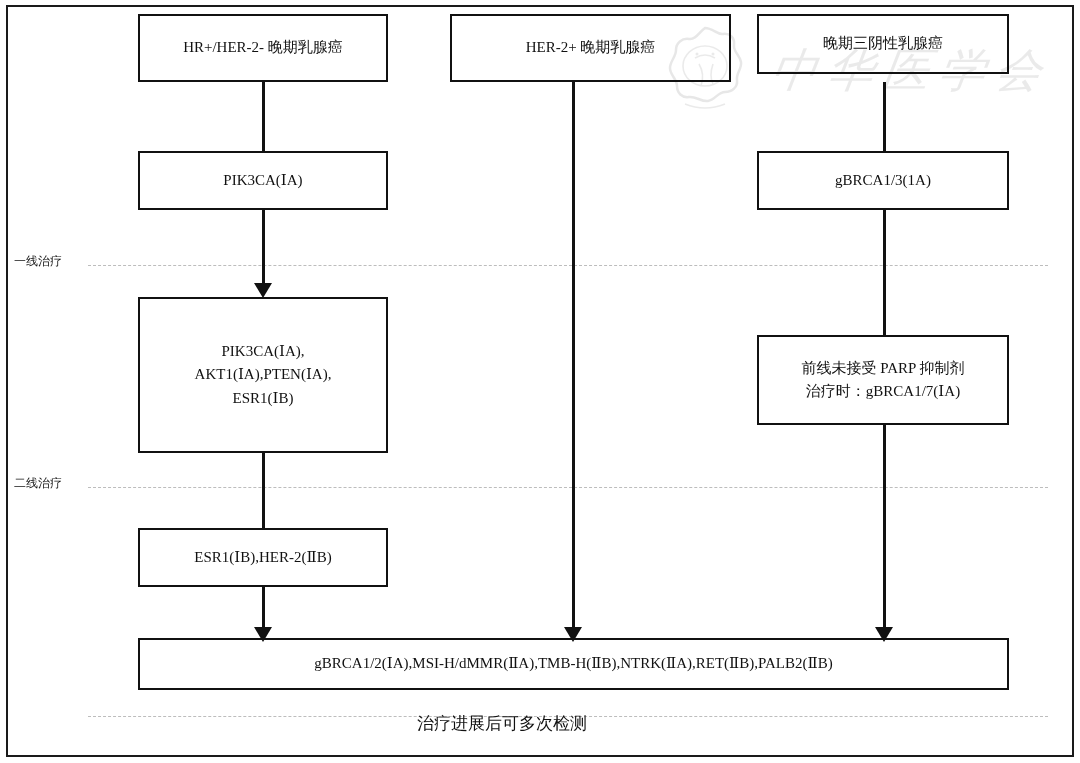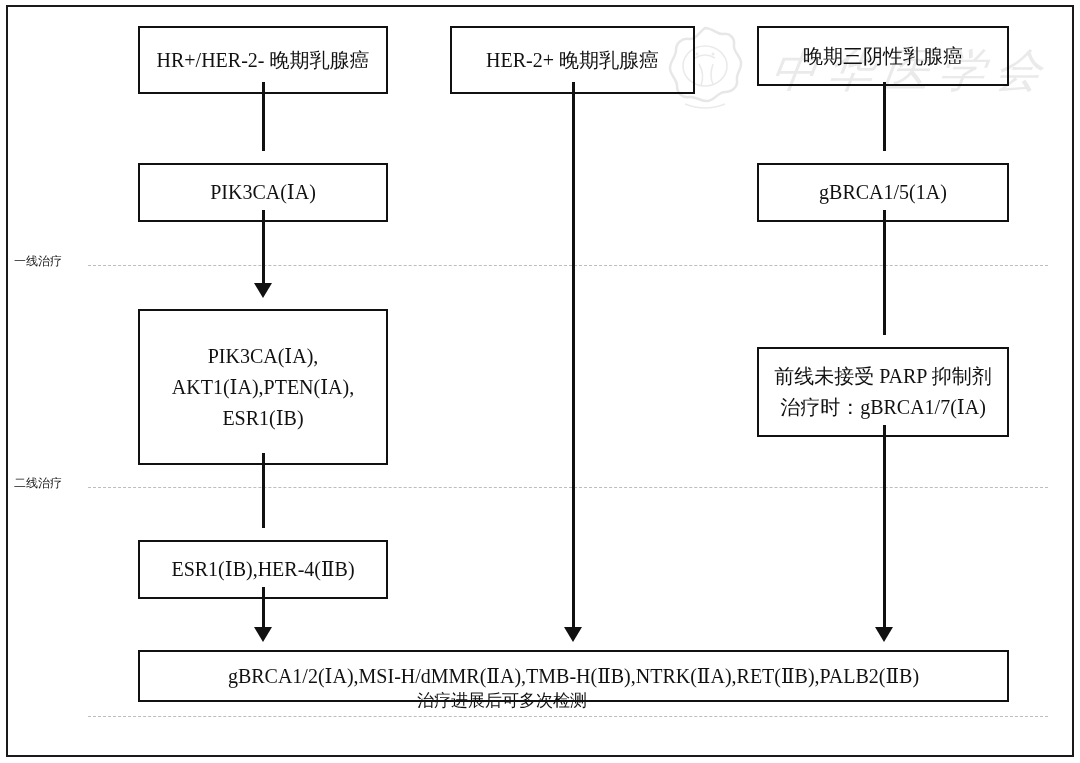--- a/index.html
+++ b/index.html
@@ -59,25 +59,24 @@
   .node {
     position: absolute;
     box-sizing: border-box;
     border: 2px solid #111111;
     background: transparent;
     display: flex;
     align-items: center;
     justify-content: center;
     text-align: center;
     color: #111111;
-    font-size: 20px;
+    font-size: 15px;
     line-height: 1.55;
     padding: 2px 8px;
     z-index: 3;
-    margin-top: 12px;
   }
   .node.tall { align-items: center; }
   .node .lines { width: 100%; }
   .node .lines span { display: block; white-space: nowrap; }
 
   
   .vline {
     position: absolute;
     width: 2.5px;
     background: #111111;
@@ -140,21 +139,21 @@
   </div>
   <div class="watermark" id="wm-text">中华医学会</div>
 
   <div class="divider" style="left:88px; top:265px; width:960px;"></div>
   <div class="divider" style="left:88px; top:487px; width:960px;"></div>
   <div class="divider" style="left:88px; top:716px; width:960px;"></div>
 
   <div class="phase-label" style="left:14px; top:253px;">一线治疗</div>
   <div class="phase-label" style="left:14px; top:475px;">二线治疗</div>
 
-  <div class="footer-label" style="left:0px; top:689px; width:1004px;">治疗进展后可多次检测</div>
+  <div class="footer-label" style="left:0px; top:712px; width:1004px;">治疗进展后可多次检测</div>
 
   <div class="vline" style="left:262px; top:82px; height:69px;"></div>
 
   <div class="vline" style="left:262px; top:210px; height:73px;"></div>
   <div class="arrowhead" style="left:254px; top:283px;"></div>
 
   <div class="vline" style="left:262px; top:453px; height:75px;"></div>
 
   <div class="vline" style="left:262px; top:587px; height:43px;"></div>
   <div class="arrowhead" style="left:254px; top:627px;"></div>
@@ -166,52 +165,52 @@
 
   <div class="vline" style="left:883px; top:210px; height:125px;"></div>
 
   <div class="vline" style="left:883px; top:425px; height:205px;"></div>
   <div class="arrowhead" style="left:875px; top:627px;"></div>
 
   <div class="node" style="left:138px; top:14px; width:250px; height:68px;">
     <span>HR+/HER-2- 晚期乳腺癌</span>
   </div>
 
-  <div class="node" style="left:450px; top:14px; width:245px; height:68px;">
+  <div class="node" style="left:450px; top:14px; width:281px; height:68px;">
     <span>HER-2+ 晚期乳腺癌</span>
   </div>
 
   <div class="node" style="left:757px; top:14px; width:252px; height:60px;">
     <span>晚期三阴性乳腺癌</span>
   </div>
 
   <div class="node" style="left:138px; top:151px; width:250px; height:59px;">
     <span>PIK3CA(ⅠA)</span>
   </div>
 
   <div class="node" style="left:757px; top:151px; width:252px; height:59px;">
-    <span>gBRCA1/5(1A)</span>
+    <span>gBRCA1/3(1A)</span>
   </div>
 
   <div class="node tall" style="left:138px; top:297px; width:250px; height:156px;">
     <div class="lines">
       <span>PIK3CA(ⅠA),</span>
       <span>AKT1(ⅠA),PTEN(ⅠA),</span>
       <span>ESR1(ⅠB)</span>
     </div>
   </div>
 
   <div class="node tall" style="left:757px; top:335px; width:252px; height:90px;">
     <div class="lines">
       <span>前线未接受 PARP 抑制剂</span>
       <span>治疗时：gBRCA1/7(ⅠA)</span>
     </div>
   </div>
 
   <div class="node" style="left:138px; top:528px; width:250px; height:59px;">
-    <span>ESR1(ⅠB),HER-4(ⅡB)</span>
+    <span>ESR1(ⅠB),HER-2(ⅡB)</span>
   </div>
 
   <div class="node" style="left:138px; top:638px; width:871px; height:52px;">
     <span>gBRCA1/2(ⅠA),MSI-H/dMMR(ⅡA),TMB-H(ⅡB),NTRK(ⅡA),RET(ⅡB),PALB2(ⅡB)</span>
   </div>
 
 </div>
 
 </body></html>

